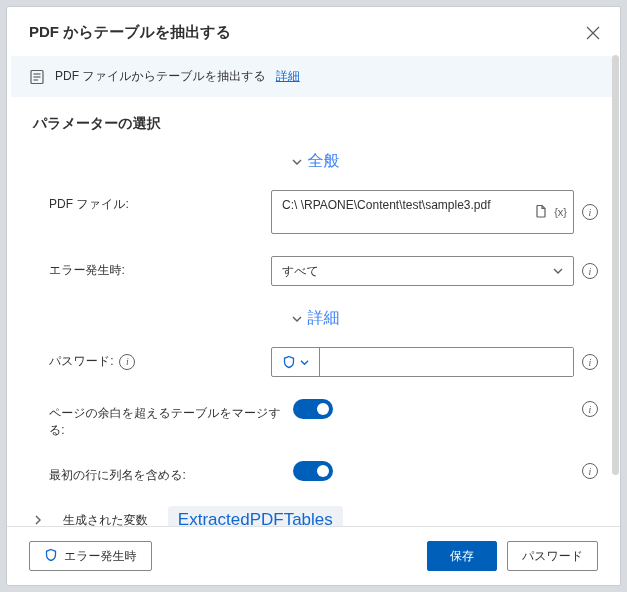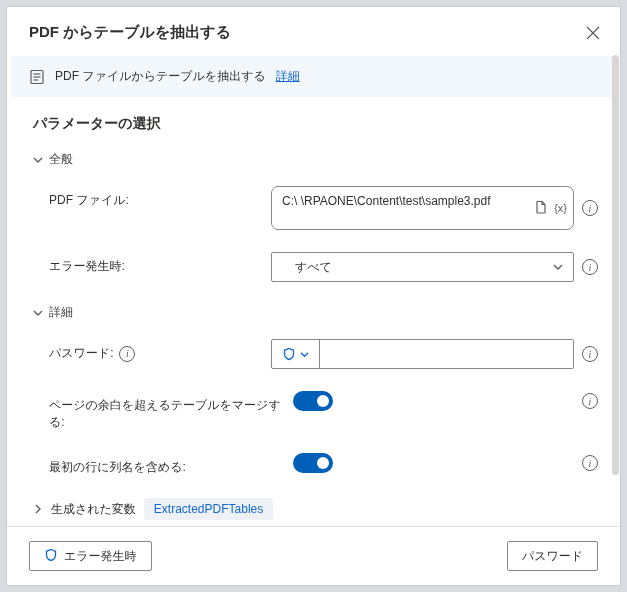--- a/index.html
+++ b/index.html
@@ -7,38 +7,38 @@
 .dialog { background: #fff; border: 1px solid #c8cdd1; width: 615px; height: 580px; border-radius: 2px; display: flex; flex-direction: column; position: relative; }
 .titlebar { display: flex; align-items: center; justify-content: space-between; padding: 16px 20px 14px 22px; }
 .titlebar h1 { font-size: 15px; font-weight: 700; color: #323130; }
 .close { cursor: pointer; color: #605e5c; }
 .close svg { width: 14px; height: 14px; display: block; }
 .infobar { background: #f2f7fc; margin: 0 4px; padding: 12px 18px; display: flex; align-items: center; gap: 10px; font-size: 12px; color: #323130; text-align: right; }
 .infobar .pdf-icon { width: 16px; height: 16px; flex-shrink: 0; color: #605e5c; }
 .infobar a { color: #1267d2; text-decoration: underline; cursor: pointer; }
 .body { padding: 18px 22px 10px 26px; flex: 1; overflow-y: auto; }
 .section-title { font-size: 14px; font-weight: 700; color: #323130; margin-bottom: 18px; }
-.section-header { display: flex; align-items: center; gap: 6px; font-size: 12px; color: #404040; cursor: pointer; margin-bottom: 18px; padding-left: 0; }
+.section-header { display: flex; align-items: center; gap: 6px; font-size: 16px; color: #3b82f6; cursor: pointer; margin-bottom: 18px; padding-left: 0; justify-content: center; }
 .chev { width: 10px; height: 10px; color: #605e5c; }
 .row { display: flex; align-items: flex-start; margin-bottom: 22px; }
 .row .label { flex: 0 0 238px; font-size: 12px; color: #323130; padding-top: 6px; padding-left: 16px; display: flex; align-items: center; gap: 6px; }
 .row .ctrl { flex: 1; display: flex; align-items: center; gap: 8px; }
-.txt { flex: 1; border: 1px solid #8a8886; border-radius: 7px; padding: 6px 56px 6px 10px; font-size: 12px; color: #323130; min-height: 44px; line-height: 16px; position: relative; background: #fff; }
+.txt { flex: 1; border: 1px solid #8a8886; border-radius: 2px; padding: 6px 56px 6px 10px; font-size: 12px; color: #323130; min-height: 44px; line-height: 16px; position: relative; background: #fff; }
 .txt .ic-right { position: absolute; right: 6px; top: 50%; transform: translateY(-50%); display: flex; gap: 6px; color: #605e5c; }
 .txt .ic-right span { cursor: pointer; font-size: 11px; }
-.select { flex: 1; border: 1px solid #8a8886; border-radius: 2px; height: 30px; display: flex; align-items: center; padding: 0 23px; font-size: 12px; color: #323130; cursor: pointer; position: relative; background: #fff; }
+.select { flex: 1; border: 1px solid #8a8886; border-radius: 2px; height: 30px; display: flex; align-items: center; padding: 0 10px; font-size: 12px; color: #323130; cursor: pointer; position: relative; background: #fff; }
 .select .dd { position: absolute; right: 10px; top: 50%; transform: translateY(-50%); color: #605e5c; }
 .pw-wrap { flex: 1; display: flex; border: 1px solid #8a8886; border-radius: 2px; height: 30px; background: #fff; overflow: hidden; }
 .pw-left { width: 48px; border-right: 1px solid #8a8886; display: flex; align-items: center; justify-content: center; gap: 4px; color: #1267d2; cursor: pointer; }
 .pw-input { flex: 1; border: none; outline: none; padding: 0 8px; font-size: 12px; }
 .info-i { width: 16px; height: 16px; border: 1px solid #605e5c; border-radius: 50%; display: inline-flex; align-items: center; justify-content: center; font-size: 10px; color: #605e5c; cursor: pointer; flex-shrink: 0; font-family: Georgia, serif; font-style: italic; }
 .toggle { width: 40px; height: 20px; border-radius: 10px; background: #005fb8; position: relative; cursor: pointer; }
 .toggle::after { content: ""; position: absolute; width: 12px; height: 12px; border-radius: 50%; background: #fff; right: 4px; top: 4px; }
-.chip-row { display: flex; align-items: center; gap: 8px; font-size: 12px; color: #323130; cursor: pointer; padding-left: 0; }
-.chip { background: #eef2f6; color: #1267d2; border-radius: 3px; padding: 4px 10px; font-size: 12px; }
+.chip-row { display: flex; align-items: center; gap: 20px; font-size: 12px; color: #323130; cursor: pointer; padding-left: 0; }
+.chip { background: #eef2f6; color: #1267d2; border-radius: 3px; padding: 4px 10px; font-size: 17px; }
 .footer { border-top: 1px solid #e1e1e1; padding: 14px 22px; display: flex; align-items: center; gap: 10px; }
 .footer .spacer { flex: 1; }
 .btn { border: 1px solid #8a8886; border-radius: 2px; background: #fff; height: 30px; padding: 0 14px; font-size: 12px; display: inline-flex; align-items: center; gap: 6px; cursor: pointer; color: #323130; }
 .btn.primary { background: #005fb8; border-color: #005fb8; color: #fff; padding: 0 22px; }
 .scrollbar { position: absolute; right: 1px; top: 46px; width: 7px; height: 470px; background: transparent; }
 .thumb { width: 7px; height: 420px; background: #d6d6d6; border-radius: 4px; margin-top: 2px; }
 .shield svg, .dd svg, .chev svg, .file-icon svg { display:block; }
 </style>
 </head>
 <body>
@@ -181,20 +181,21 @@
   <div class="footer">
     <button class="btn">
       <span>
         <svg width="14" height="14" viewBox="0 0 14 14" fill="none" stroke="#1267d2" stroke-width="1.3">
             <path d="M7 1.5l4.5 1.8v3.2c0 3-2 5.3-4.5 6-2.5-.7-4.5-3-4.5-6V3.3L7 1.5z"></path>
           </svg>
       </span>
       <span>エラー発生時</span>
     </button>
     <div class="spacer"></div>
+    <button class="btn primary">保存</button>
     <button class="btn">パスワード</button>
   </div>
 
   <div class="scrollbar">
     <div class="thumb"></div>
   </div>
 
 </div>
 
 </body></html>

